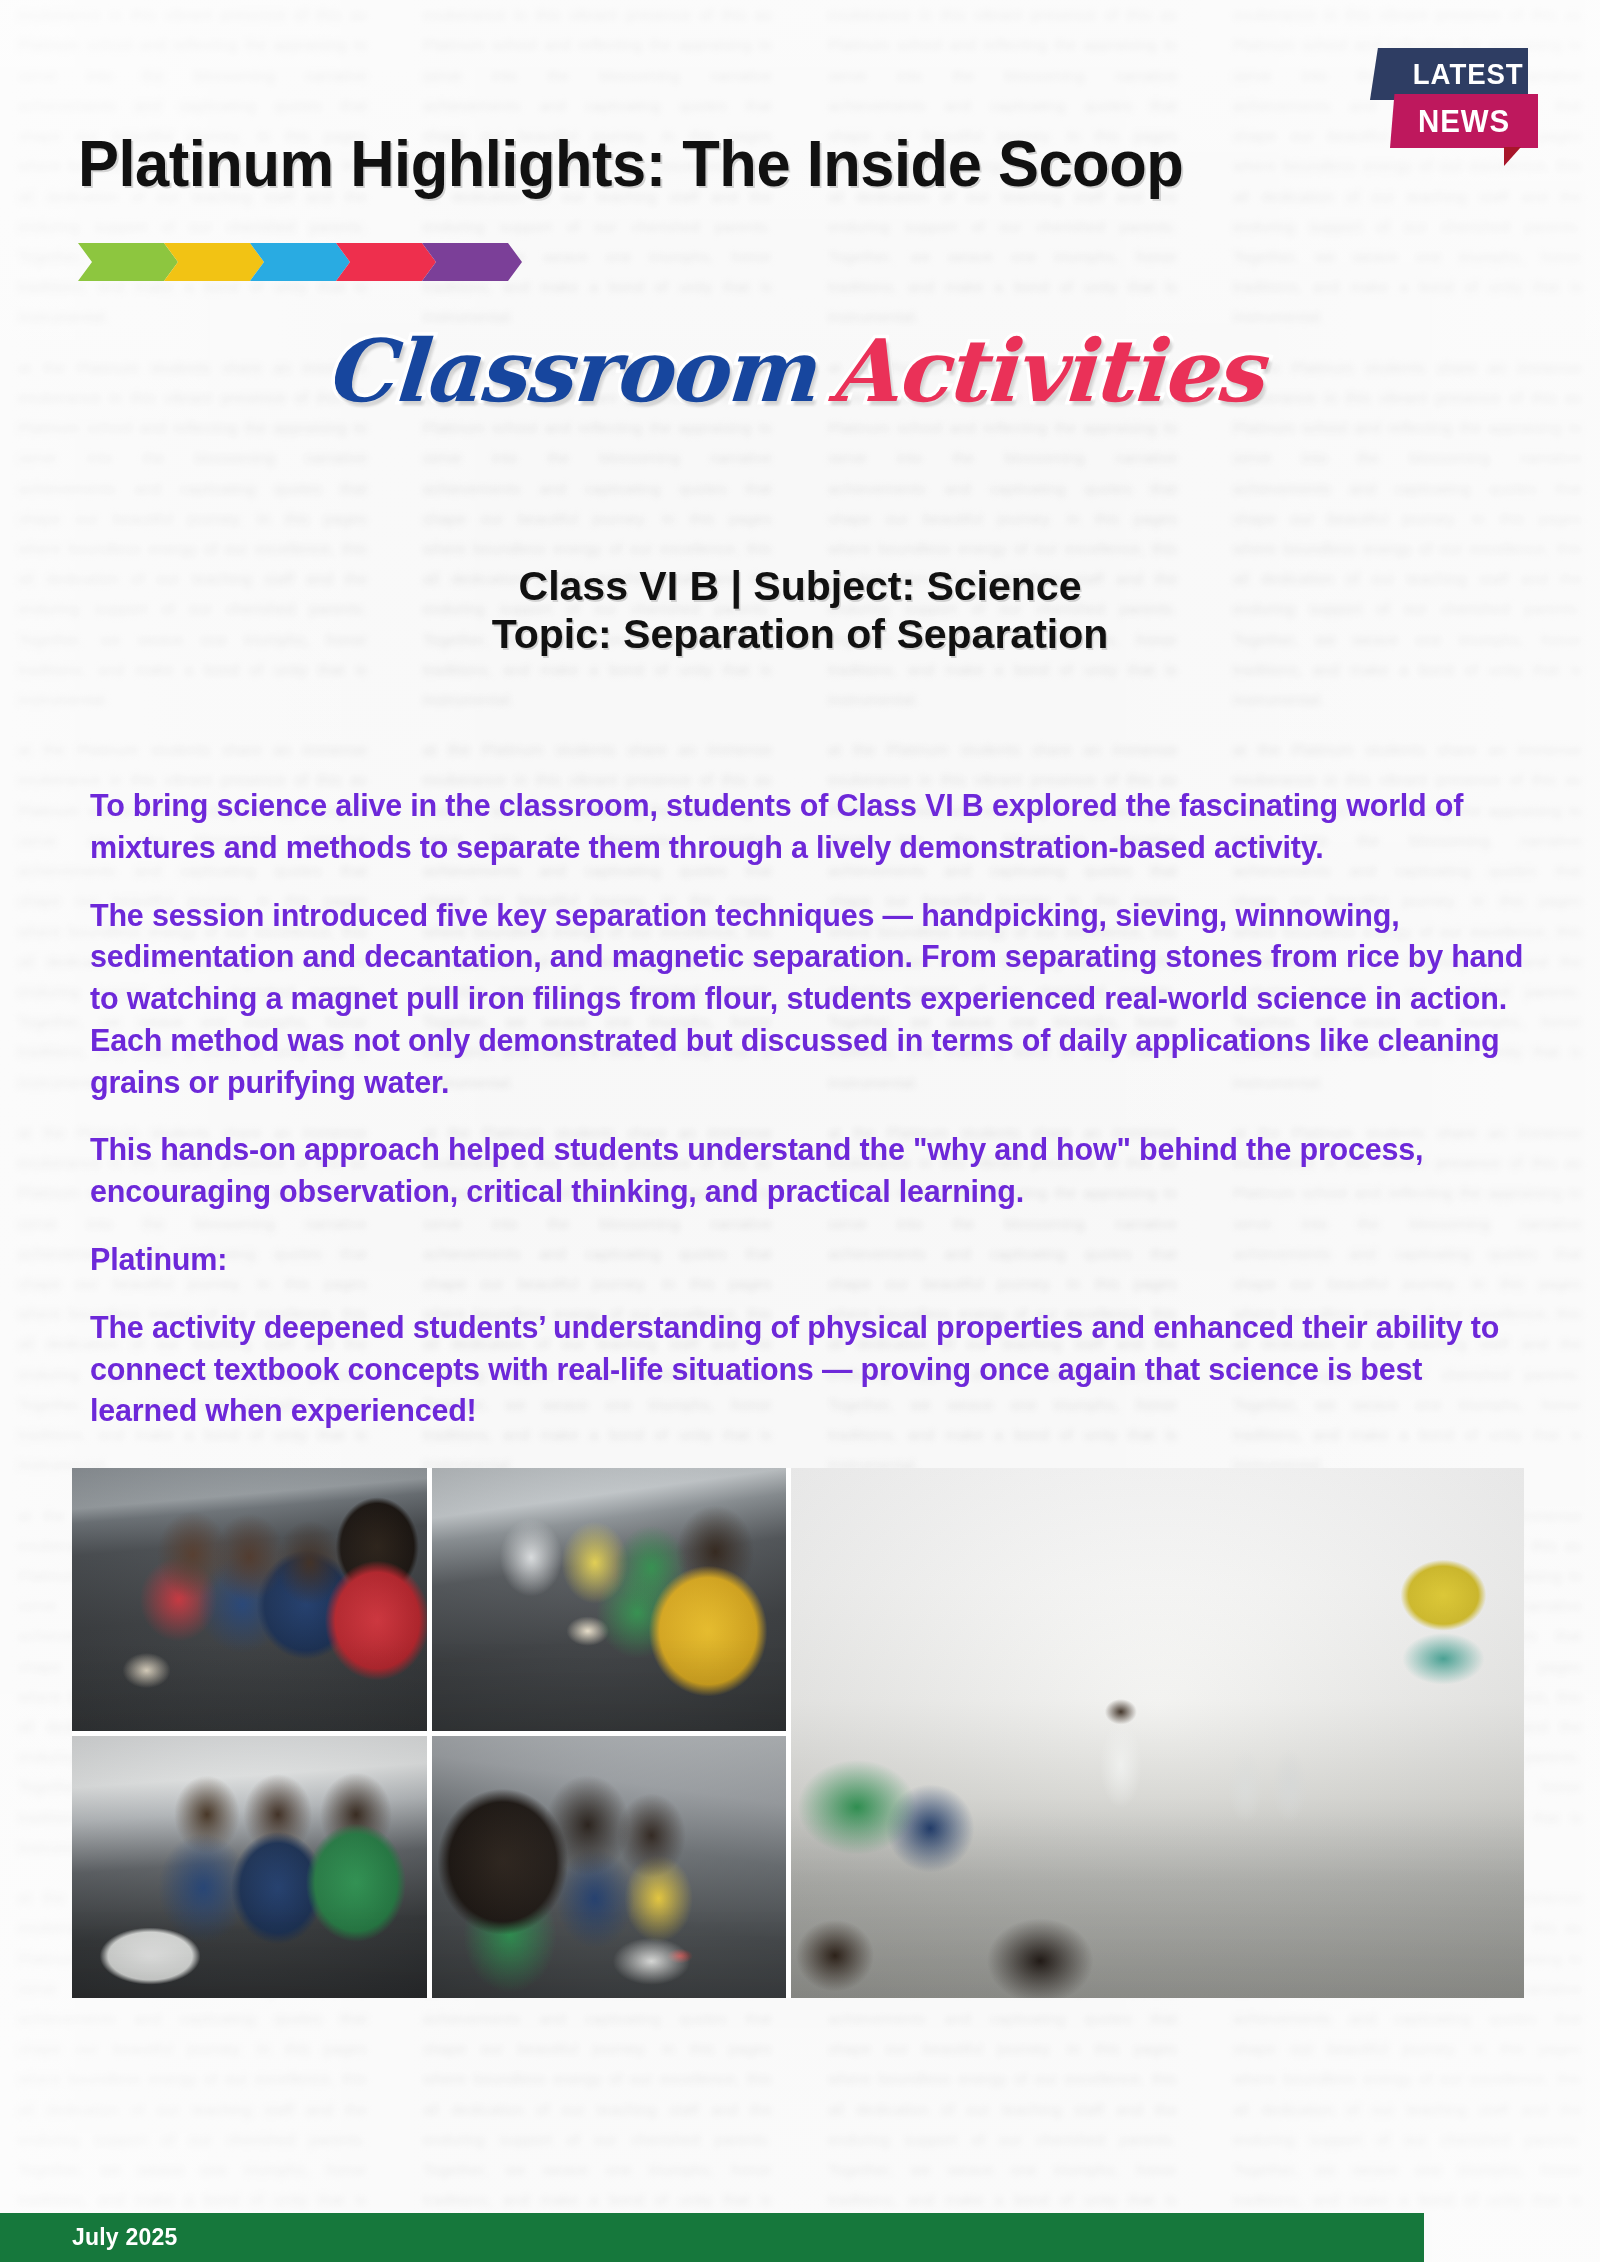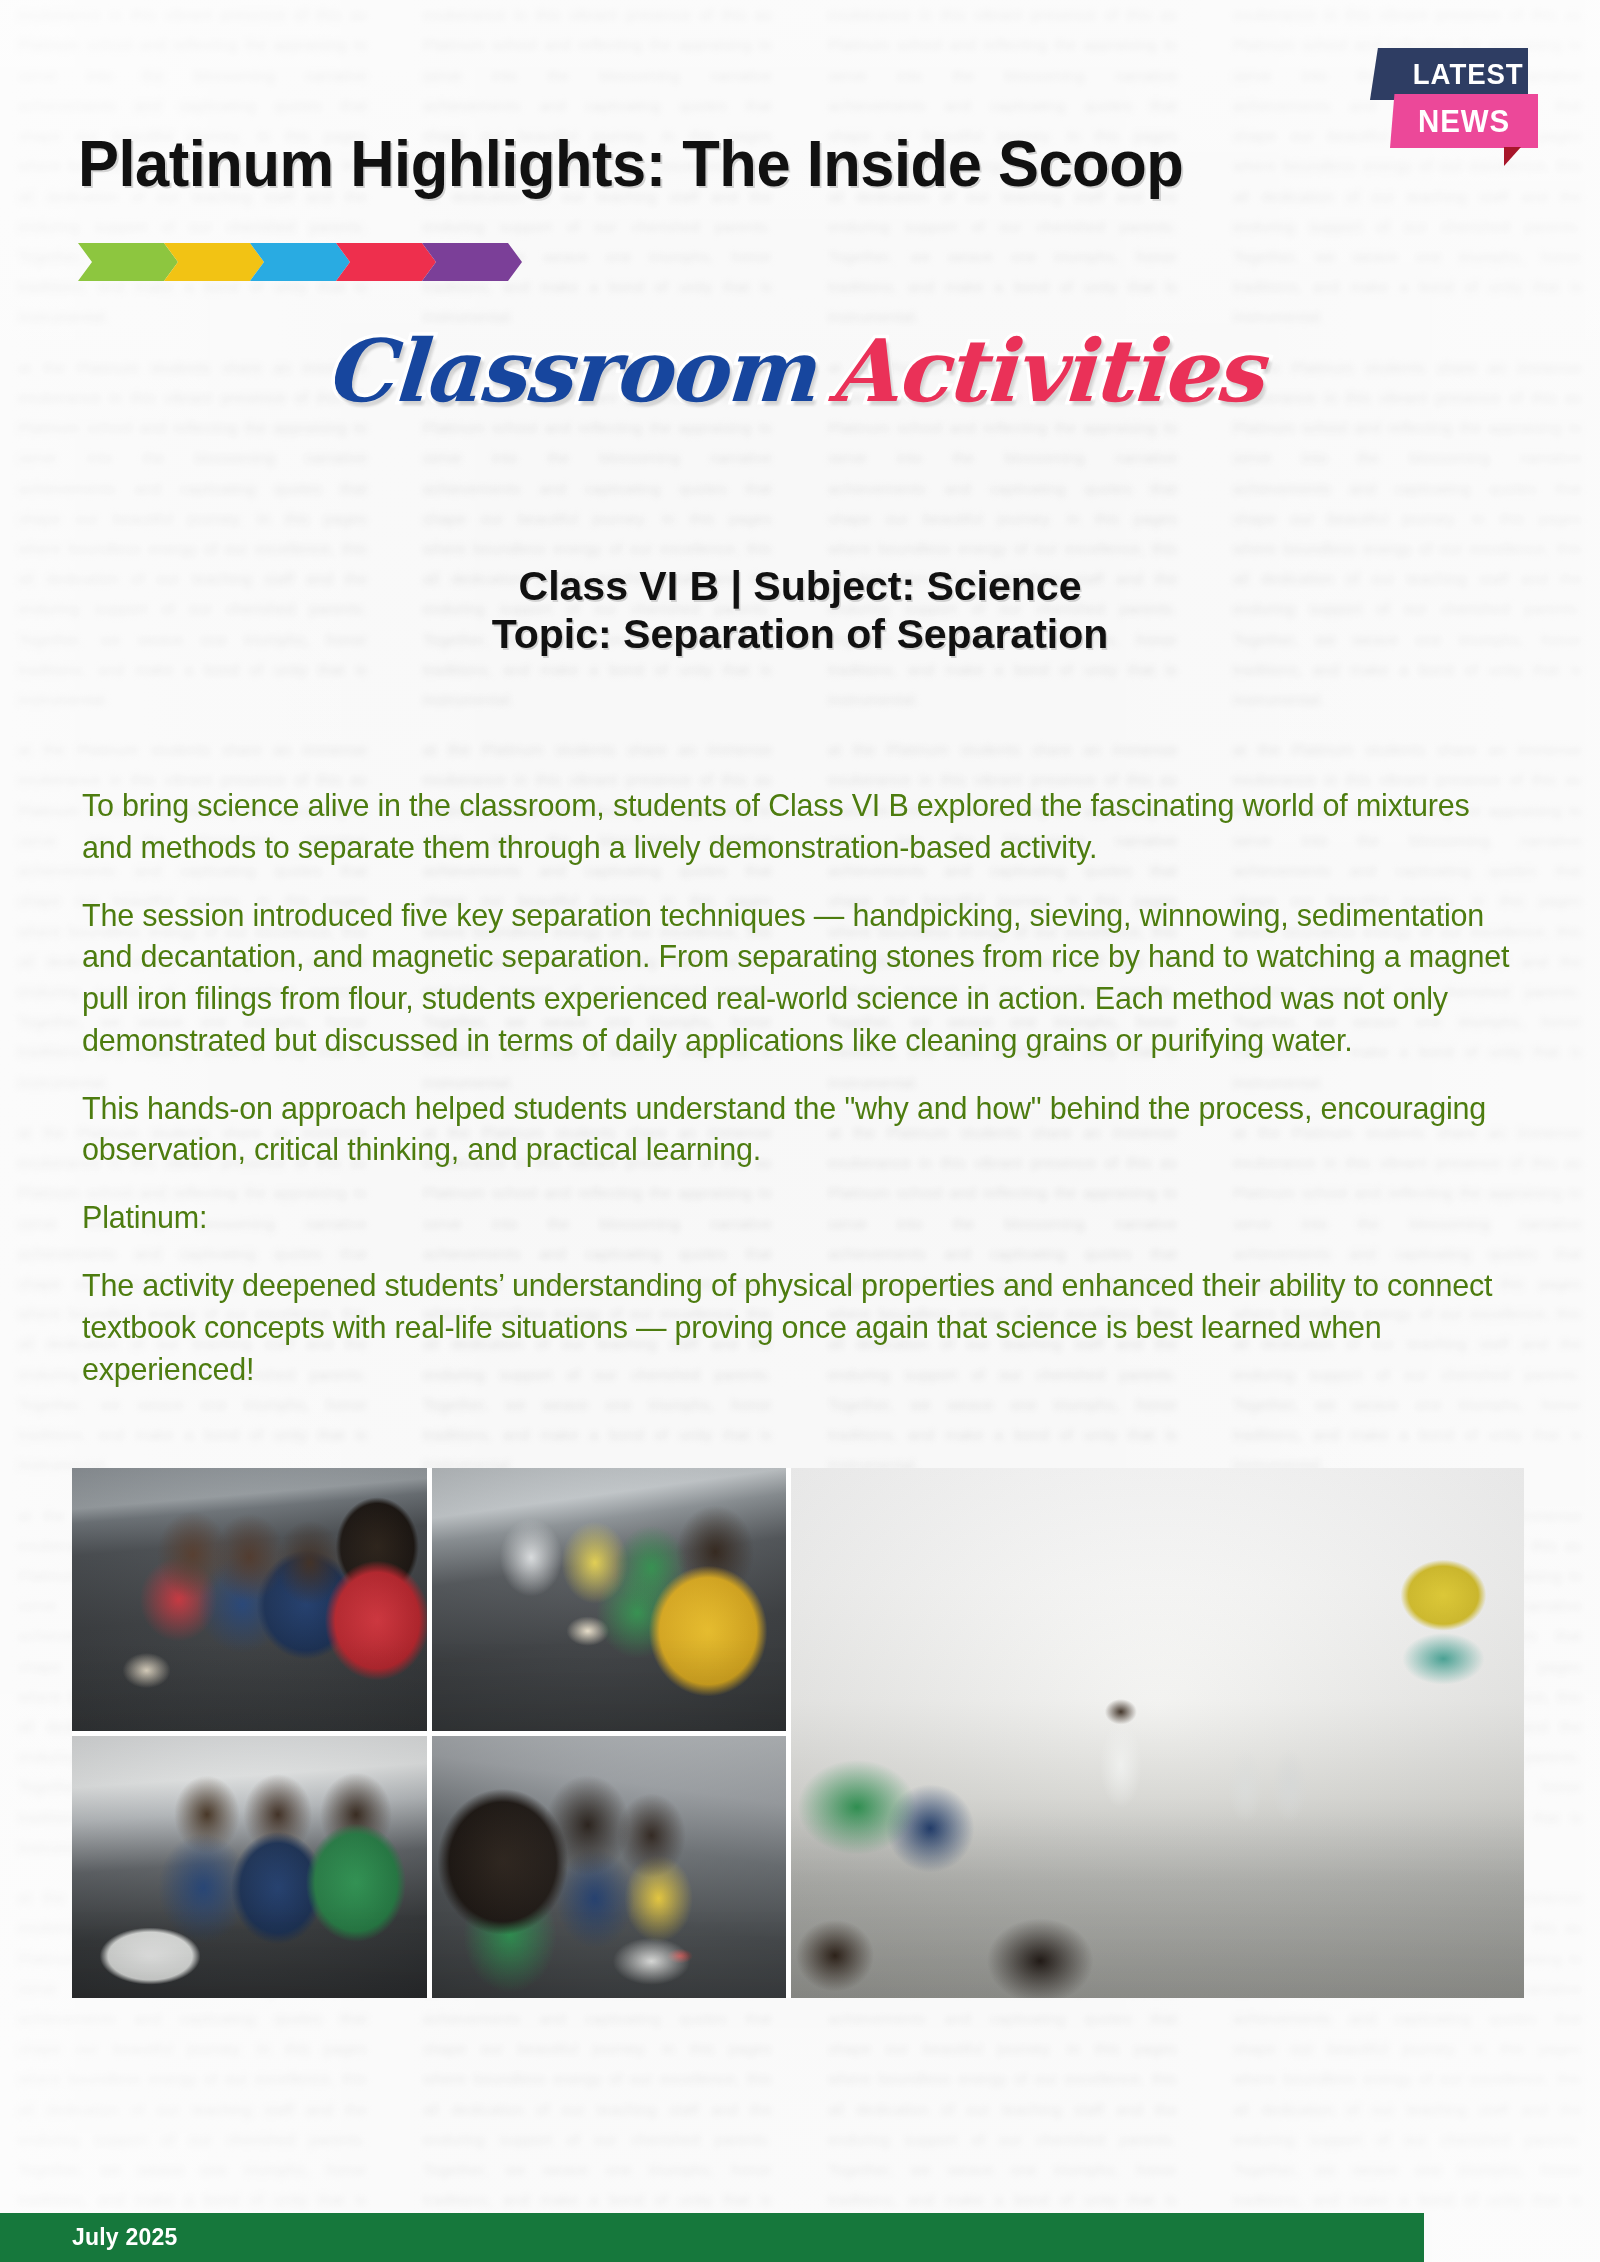--- a/index.html
+++ b/index.html
@@ -92,21 +92,21 @@
     letter-spacing: 1px;
     font-family: "Liberation Sans Narrow", "Liberation Sans", sans-serif;
     transform: scaleX(0.92);
   }
   .ln-bot {
     position: absolute;
     top: 46px;
     left: 20px;
     width: 148px;
     height: 54px;
-    background: #ec4899;
+    background: #be185d;
     clip-path: polygon(3% 0, 100% 0, 100% 100%, 0 100%);
     display: flex;
     align-items: center;
     justify-content: center;
   }
   .ln-bot span {
     color: #ffffff;
     font-size: 32px;
     font-weight: 700;
     letter-spacing: 1px;
@@ -201,26 +201,26 @@
   }
 
   
   .body-copy {
     position: absolute;
     top: 785px;
     left: 74px;
     width: 1450px;
   }
   .body-copy p {
-    margin: 0 0 26px 8px;
+    margin: 0 0 26px 16px;
     font-family: "Liberation Sans", sans-serif;
-    font-weight: 400;
+    font-weight: 700;
     font-size: 30.5px;
     line-height: 1.37;
-    color: #4d7c0f;
+    color: #6d28d9;
     letter-spacing: -0.2px;
   }
   .body-copy p.outcome-label {
     margin-bottom: 26px;
   }
 
   
   .collage {
     position: absolute;
     top: 1468px;

